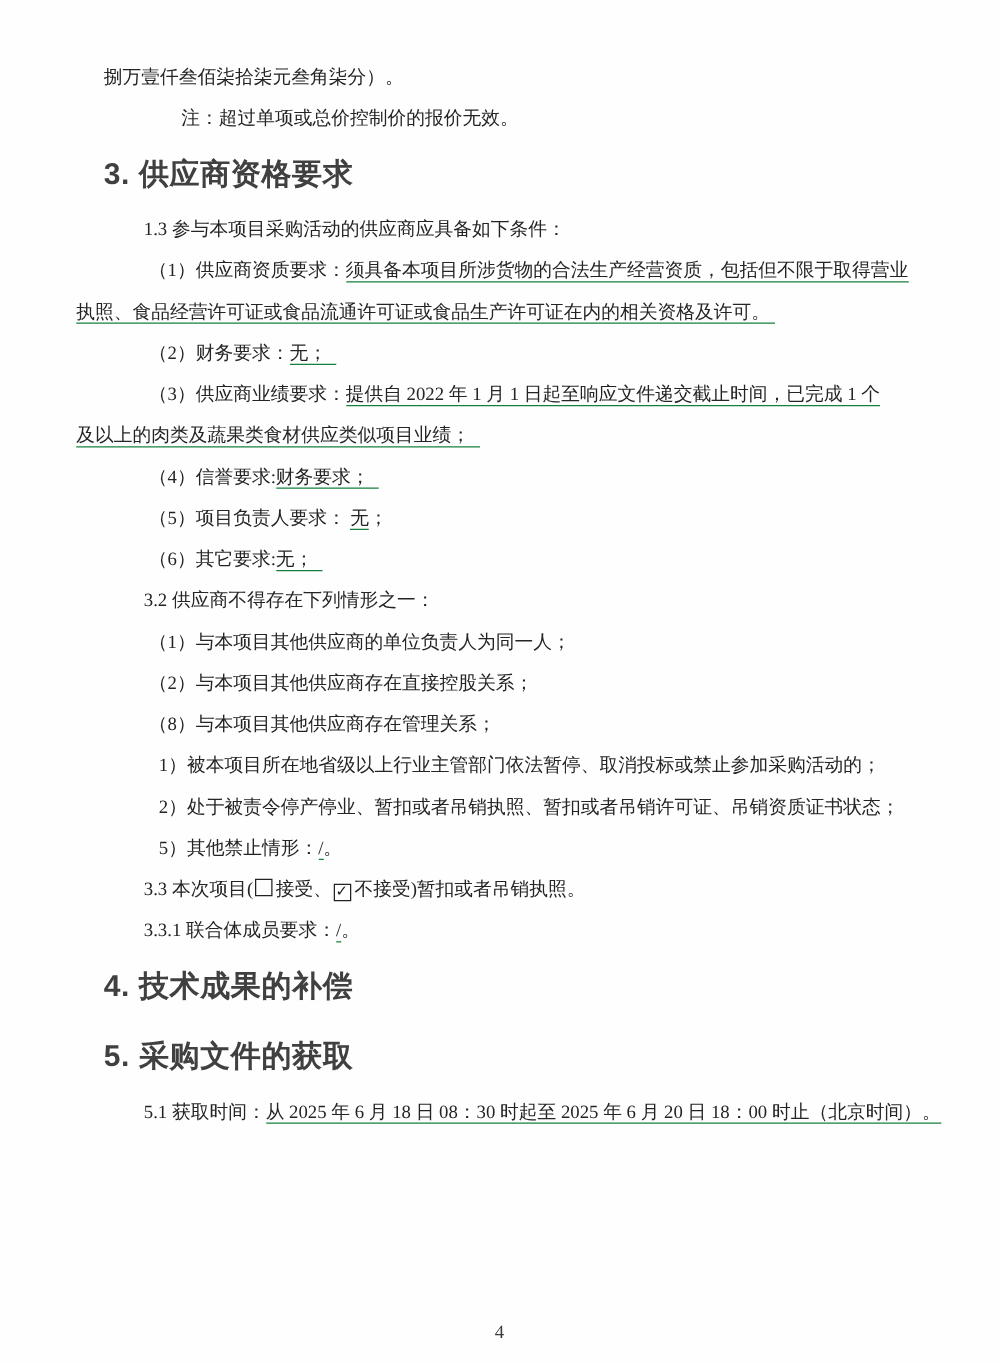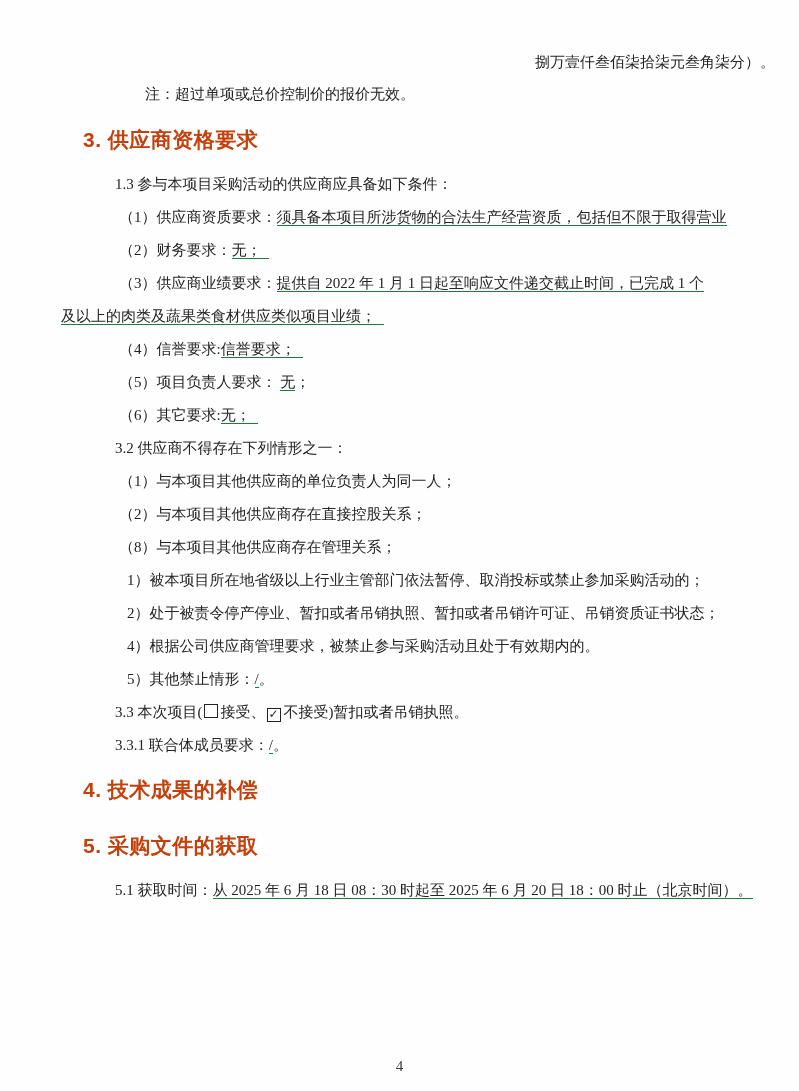--- a/index.html
+++ b/index.html
@@ -15,27 +15,27 @@
   .line{
     white-space:pre;
     font-size:15px;
     line-height:33px;
     height:33px;
     color:#242424;
   }
   .line.h1{
     font-family:"Liberation Sans","DejaVu Sans",sans-serif;
     font-weight:bold;
-    font-size:21px;
+    font-size:24px;
     line-height:56px;
     height:56px;
-    color:#c2410c;
+    color:#404040;
     letter-spacing:0.5px;
   }
-  .ind-first{padding-left:22px;text-align:right;}
+  .ind-first{padding-left:22px;}
   .ind-flush{padding-left:0;}
   .ind-l1{padding-left:54px;}
   .ind-l2{padding-left:58px;}
   .ind-l3{padding-left:66px;}
   .ind-note{padding-left:84px;font-family:Liberation Mono, monospace;}
   .ind-head{padding-left:22px;}
   .u{border-bottom:1px solid #15803d;}
   .checkbox{
     display:inline-block;
     width:14px;height:14px;
@@ -62,33 +62,33 @@
 </head>
 <body>
 
 <div class="sheet">
   <div class="doc">
       <div class="line ind-first"><span>捌万壹仟叁佰柒拾柒元叁角柒分）。</span></div>
       <div class="line ind-note"><span>注：超过单项或总价控制价的报价无效。</span></div>
       <div class="line h1 ind-head"><span>3. 供应商资格要求</span></div>
       <div class="line ind-l1"><span>1.3 参与本项目采购活动的供应商应具备如下条件：</span></div>
       <div class="line ind-l2"><span>（1）供应商资质要求：</span><span class="u">须具备本项目所涉货物的合法生产经营资质，包括但不限于取得营业</span></div>
+      <div class="line ind-flush"><span class="u">执照、食品经营许可证或食品流通许可证或食品生产许可证在内的相关资格及许可。 </span></div>
       <div class="line ind-l2"><span>（2）财务要求：</span><span class="u">无；  </span></div>
       <div class="line ind-l2"><span>（3）供应商业绩要求：</span><span class="u">提供自 2022 年 1 月 1 日起至响应文件递交截止时间，已完成 1 个</span></div>
       <div class="line ind-flush"><span class="u">及以上的肉类及蔬果类食材供应类似项目业绩；  </span></div>
-      <div class="line ind-l2"><span>（4）信誉要求:</span><span class="u">信誉要求；  </span></div>
+      <div class="line ind-l2"><span>（4）信誉要求:</span><span class="u">财务要求；  </span></div>
       <div class="line ind-l2"><span>（5）项目负责人要求： </span><span class="u">无</span><span>；</span></div>
       <div class="line ind-l2"><span>（6）其它要求:</span><span class="u">无；  </span></div>
       <div class="line ind-l1"><span>3.2 供应商不得存在下列情形之一：</span></div>
       <div class="line ind-l2"><span>（1）与本项目其他供应商的单位负责人为同一人；</span></div>
       <div class="line ind-l2"><span>（2）与本项目其他供应商存在直接控股关系；</span></div>
       <div class="line ind-l2"><span>（8）与本项目其他供应商存在管理关系；</span></div>
       <div class="line ind-l3"><span>1）被本项目所在地省级以上行业主管部门依法暂停、取消投标或禁止参加采购活动的；</span></div>
       <div class="line ind-l3"><span>2）处于被责令停产停业、暂扣或者吊销执照、暂扣或者吊销许可证、吊销资质证书状态；</span></div>
-      <div class="line ind-l3"><span>4）根据公司供应商管理要求，被禁止参与采购活动且处于有效期内的。</span></div>
       <div class="line ind-l3"><span>5）其他禁止情形：</span><span class="u">/</span><span>。</span></div>
       <div class="line ind-l1"><span>3.3 本次项目(</span><span class="checkbox"></span><span>接受、</span><span class="checkbox checked">✓</span><span>不接受)暂扣或者吊销执照。</span></div>
       <div class="line ind-l1"><span>3.3.1 联合体成员要求：</span><span class="u">/</span><span>。</span></div>
       <div class="line h1 ind-head"><span>4. 技术成果的补偿</span></div>
       <div class="line h1 ind-head"><span>5. 采购文件的获取</span></div>
       <div class="line ind-l1"><span>5.1 获取时间：</span><span class="u">从 2025 年 6 月 18 日 08：30 时起至 2025 年 6 月 20 日 18：00 时止（北京时间）。</span></div>
     </div>
   <div class="page-num">4</div>
 </div>
 

